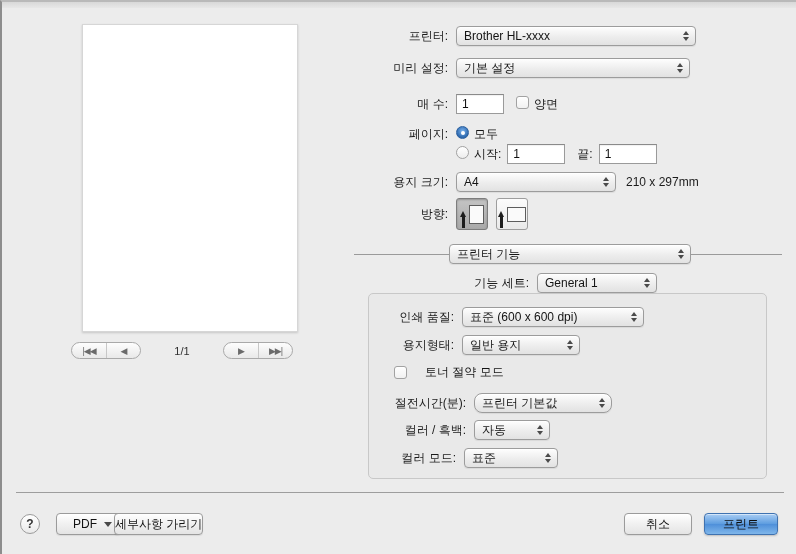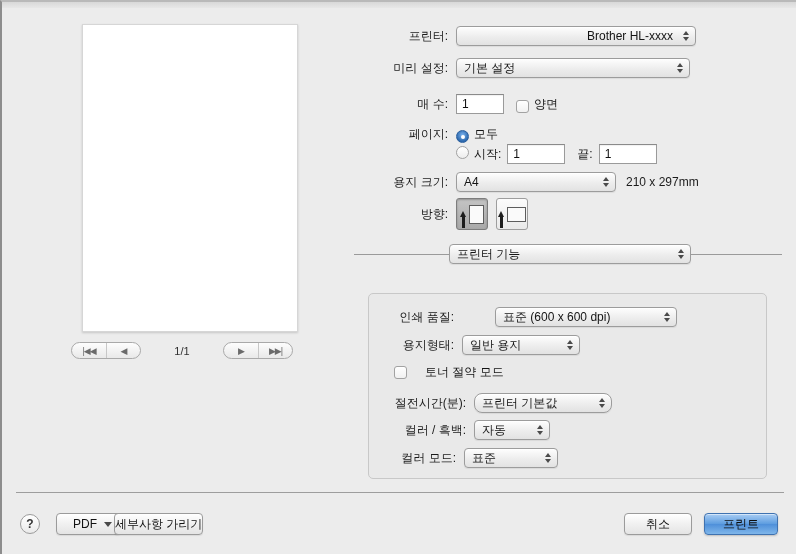--- a/index.html
+++ b/index.html
@@ -252,21 +252,21 @@
       <div id="page-indicator">1/1</div>
       <div class="seg">
         <span>▶</span>
         <span>▶▶|</span>
       </div>
     </div>
   </div>
 
   <div class="row" style="left:352px; top:24px;">
     <div class="lbl" style="width:94px;">프린터:</div>
-    <div class="popup" style="width:240px; margin-left:8px;justify-content:flex-end;">
+    <div class="popup" style="width:240px; margin-left:8px;">
       <span>Brother HL-xxxx</span>
       <span class="arrows">
           <i class="up"></i>
           <i class="down"></i>
         </span>
     </div>
   </div>
 
   <div class="row" style="left:352px; top:56px;">
     <div class="lbl" style="width:94px;">미리 설정:</div>
@@ -277,29 +277,29 @@
           <i class="down"></i>
         </span>
     </div>
   </div>
 
   <div class="row" style="left:352px; top:92px;">
     <div class="lbl" style="width:94px;">매 수:</div>
     <div class="field" style="width:48px; margin-left:8px;">
       <span>1</span>
     </div>
-    <div style="display:flex; align-items:flex-end; gap:5px; margin-left:12px;">
+    <div style="display:flex; align-items:flex-start; gap:5px; margin-left:12px;">
       <span class="cbox"></span>
       <span class="ctl-text">양면</span>
     </div>
   </div>
 
   <div class="row" style="left:352px; top:124px;">
     <div class="lbl" style="width:94px;">페이지:</div>
-    <div style="display:flex; align-items:flex-end; gap:5px; margin-left:8px;">
+    <div style="display:flex; align-items:flex-start; gap:5px; margin-left:8px;">
       <span class="radio on"></span>
       <span class="ctl-text">모두</span>
     </div>
   </div>
 
   <div class="row" style="left:352px; top:142px;">
     <div style="width:94px;"></div>
     <div style="display:flex; gap:5px; margin-left:8px;">
       <span class="radio"></span>
       <span class="ctl-text">시작:</span>
@@ -339,24 +339,34 @@
 
   <div id="features-sep"></div>
   <div class="popup" id="features-popup">
     <span>프린터 기능</span>
     <span class="arrows">
         <i class="up"></i>
         <i class="down"></i>
       </span>
   </div>
 
+  <div class="row" style="left:452px; top:271px;">
+    <div class="lbl" style="width:75px;">기능 세트:</div>
+    <div class="popup" style="width:120px; margin-left:8px;">
+      <span>General 1</span>
+      <span class="arrows">
+          <i class="up"></i>
+          <i class="down"></i>
+        </span>
+    </div>
+  </div>
 
   <div id="feature-group"></div>
 
-  <div class="row" style="left:390px; top:305px;gap:33px;">
+  <div class="row" style="left:390px; top:305px;">
     <div class="lbl" style="width:62px;">인쇄 품질:</div>
     <div class="popup" style="width:182px; margin-left:8px;">
       <span>표준 (600 x 600 dpi)</span>
       <span class="arrows">
           <i class="up"></i>
           <i class="down"></i>
         </span>
     </div>
   </div>
 

